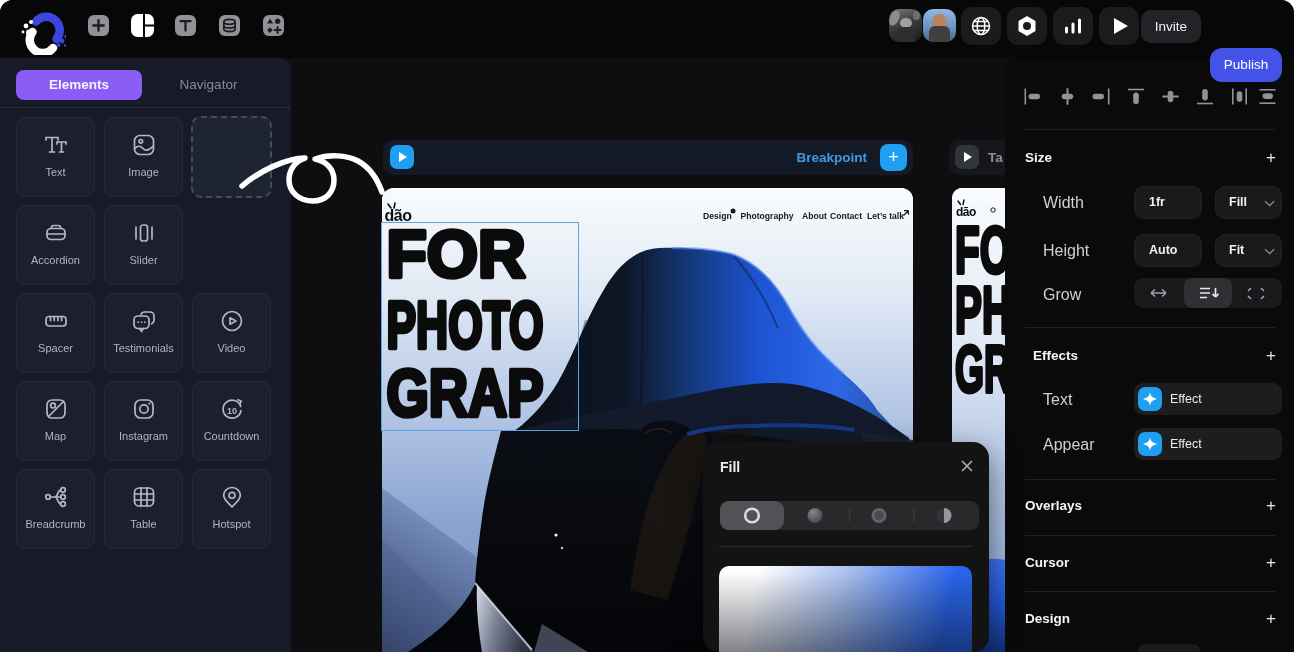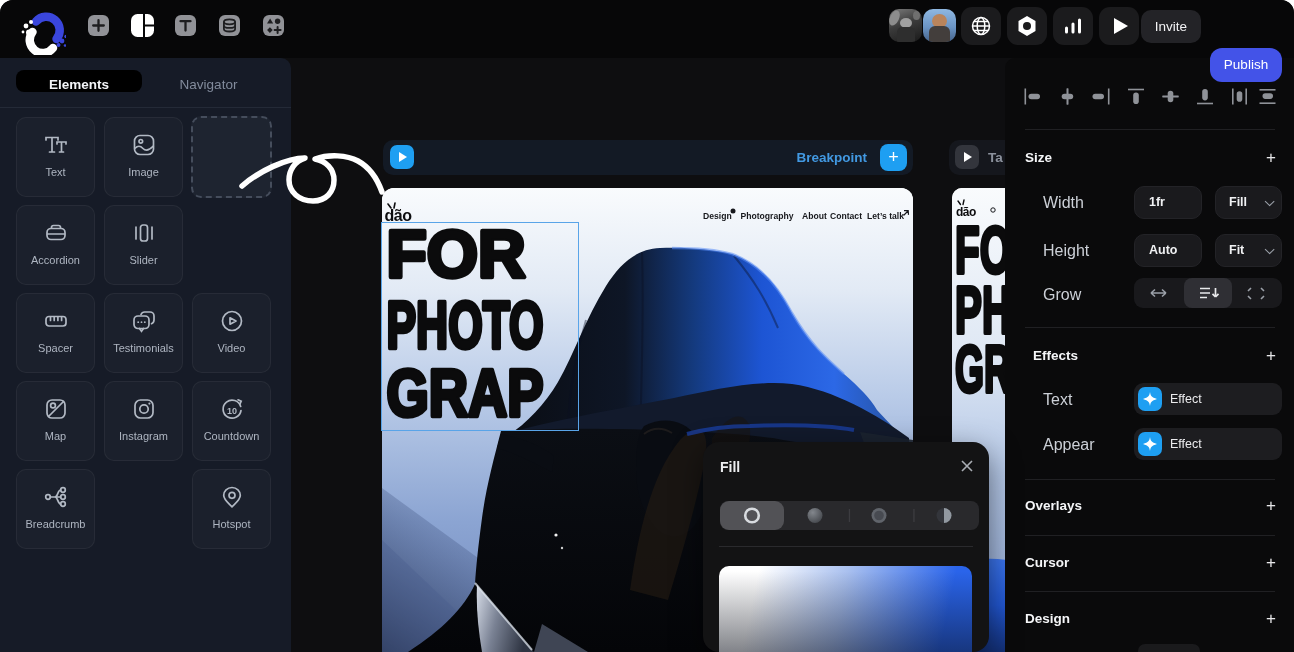--- a/index.html
+++ b/index.html
@@ -14,22 +14,22 @@
   .avatar { position:absolute; top:9px; width:33px; height:33px; border-radius:10px; overflow:hidden; }
   .circbtn { position:absolute; top:7px; width:40px; height:38px; border-radius:11px; background:#1b1b1d; }
   .invite { position:absolute; left:1141px; top:10px; width:60px; height:33px; border-radius:10px;
     background:#232327; color:#f2f2f4; font-size:13.5px; text-align:center; line-height:33px; }
   .publish { position:absolute; left:1210px; top:9px; width:72px; height:34px; border-radius:12px;
     background:#4353e8; color:#fff; font-size:13.5px; text-align:center; line-height:34px;margin-top:39px; }
 
   
   .leftpanel { position:absolute; left:0; top:58px; width:291px; height:594px;
     background:#161b27; border-top-right-radius:10px; }
-  .tab-active { position:absolute; left:16px; top:12px; width:126px; height:22px; border-radius:8px;
-    background:#000000; color:#f3f5f8; font-size:13.5px; font-weight:bold; text-align:center; line-height:30px; }
+  .tab-active { position:absolute; left:16px; top:12px; width:126px; height:30px; border-radius:8px;
+    background:#8b5cf6; color:#f3f5f8; font-size:13.5px; font-weight:bold; text-align:center; line-height:30px; }
   .tab-idle { position:absolute; left:142px; top:12px; width:133px; height:30px;
     color:#828b9c; font-size:13.5px; text-align:center; line-height:30px; }
   .lp-div { position:absolute; left:0; top:49px; width:291px; height:1px; background:#242a37; }
   .card { position:absolute; width:79px; height:80px; border-radius:10px;
     background:rgba(255,255,255,0.025); border:1px solid rgba(255,255,255,0.055); }
   .card svg { position:absolute; left:50%; top:14px; transform:translateX(-50%); }
   .card .lbl { position:absolute; left:0; right:0; top:48px; text-align:center;
     color:#aeb5c1; font-size:11px; }
   .dashedcard { position:absolute; width:81px; height:82px; border-radius:10px;
     background:#1e2430; border:2px dashed #454d5c; }
@@ -333,20 +333,27 @@
 
     <div class="card" style="left:16px;top:411px;">
       <svg width="26" height="26" viewBox="0 0 26 26" stroke="#b2b9c4" stroke-width="1.7" fill="none" stroke-linecap="round">
         <circle cx="5" cy="13" r="2.3"></circle>
         <circle cx="20" cy="6" r="2.3"></circle>
         <circle cx="20" cy="13" r="2.3"></circle>
         <circle cx="20" cy="20" r="2.3"></circle>
         <path d="M7.3,13 H17.7 M12,13 C15,13 14.5,6 17.7,6 M12,13 C15,13 14.5,20 17.7,20"></path>
       </svg>
       <div class="lbl">Breadcrumb</div>
+    </div>
+    <div class="card" style="left:104px;top:411px;">
+      <svg width="26" height="26" viewBox="0 0 26 26" stroke="#b2b9c4" stroke-width="1.7" fill="none" stroke-linecap="round">
+        <rect x="3.5" y="4" width="19" height="18" rx="4.5"></rect>
+        <path d="M10,4 V22 M16,4 V22 M3.5,10 H22.5 M3.5,16 H22.5"></path>
+      </svg>
+      <div class="lbl">Table</div>
     </div>
     <div class="card" style="left:192px;top:411px;">
       <svg width="26" height="26" viewBox="0 0 26 26" stroke="#b2b9c4" stroke-width="1.7" fill="none" stroke-linecap="round" stroke-linejoin="round">
         <path d="M13,3.5 C17.8,3.5 21.3,7 21.3,11.3 C21.3,15.8 17,18.8 13,22.8 C9,18.8 4.7,15.8 4.7,11.3 C4.7,7 8.2,3.5 13,3.5 Z"></path>
         <circle cx="13" cy="11.3" r="3"></circle>
       </svg>
       <div class="lbl">Hotspot</div>
     </div>
   </div>
 

